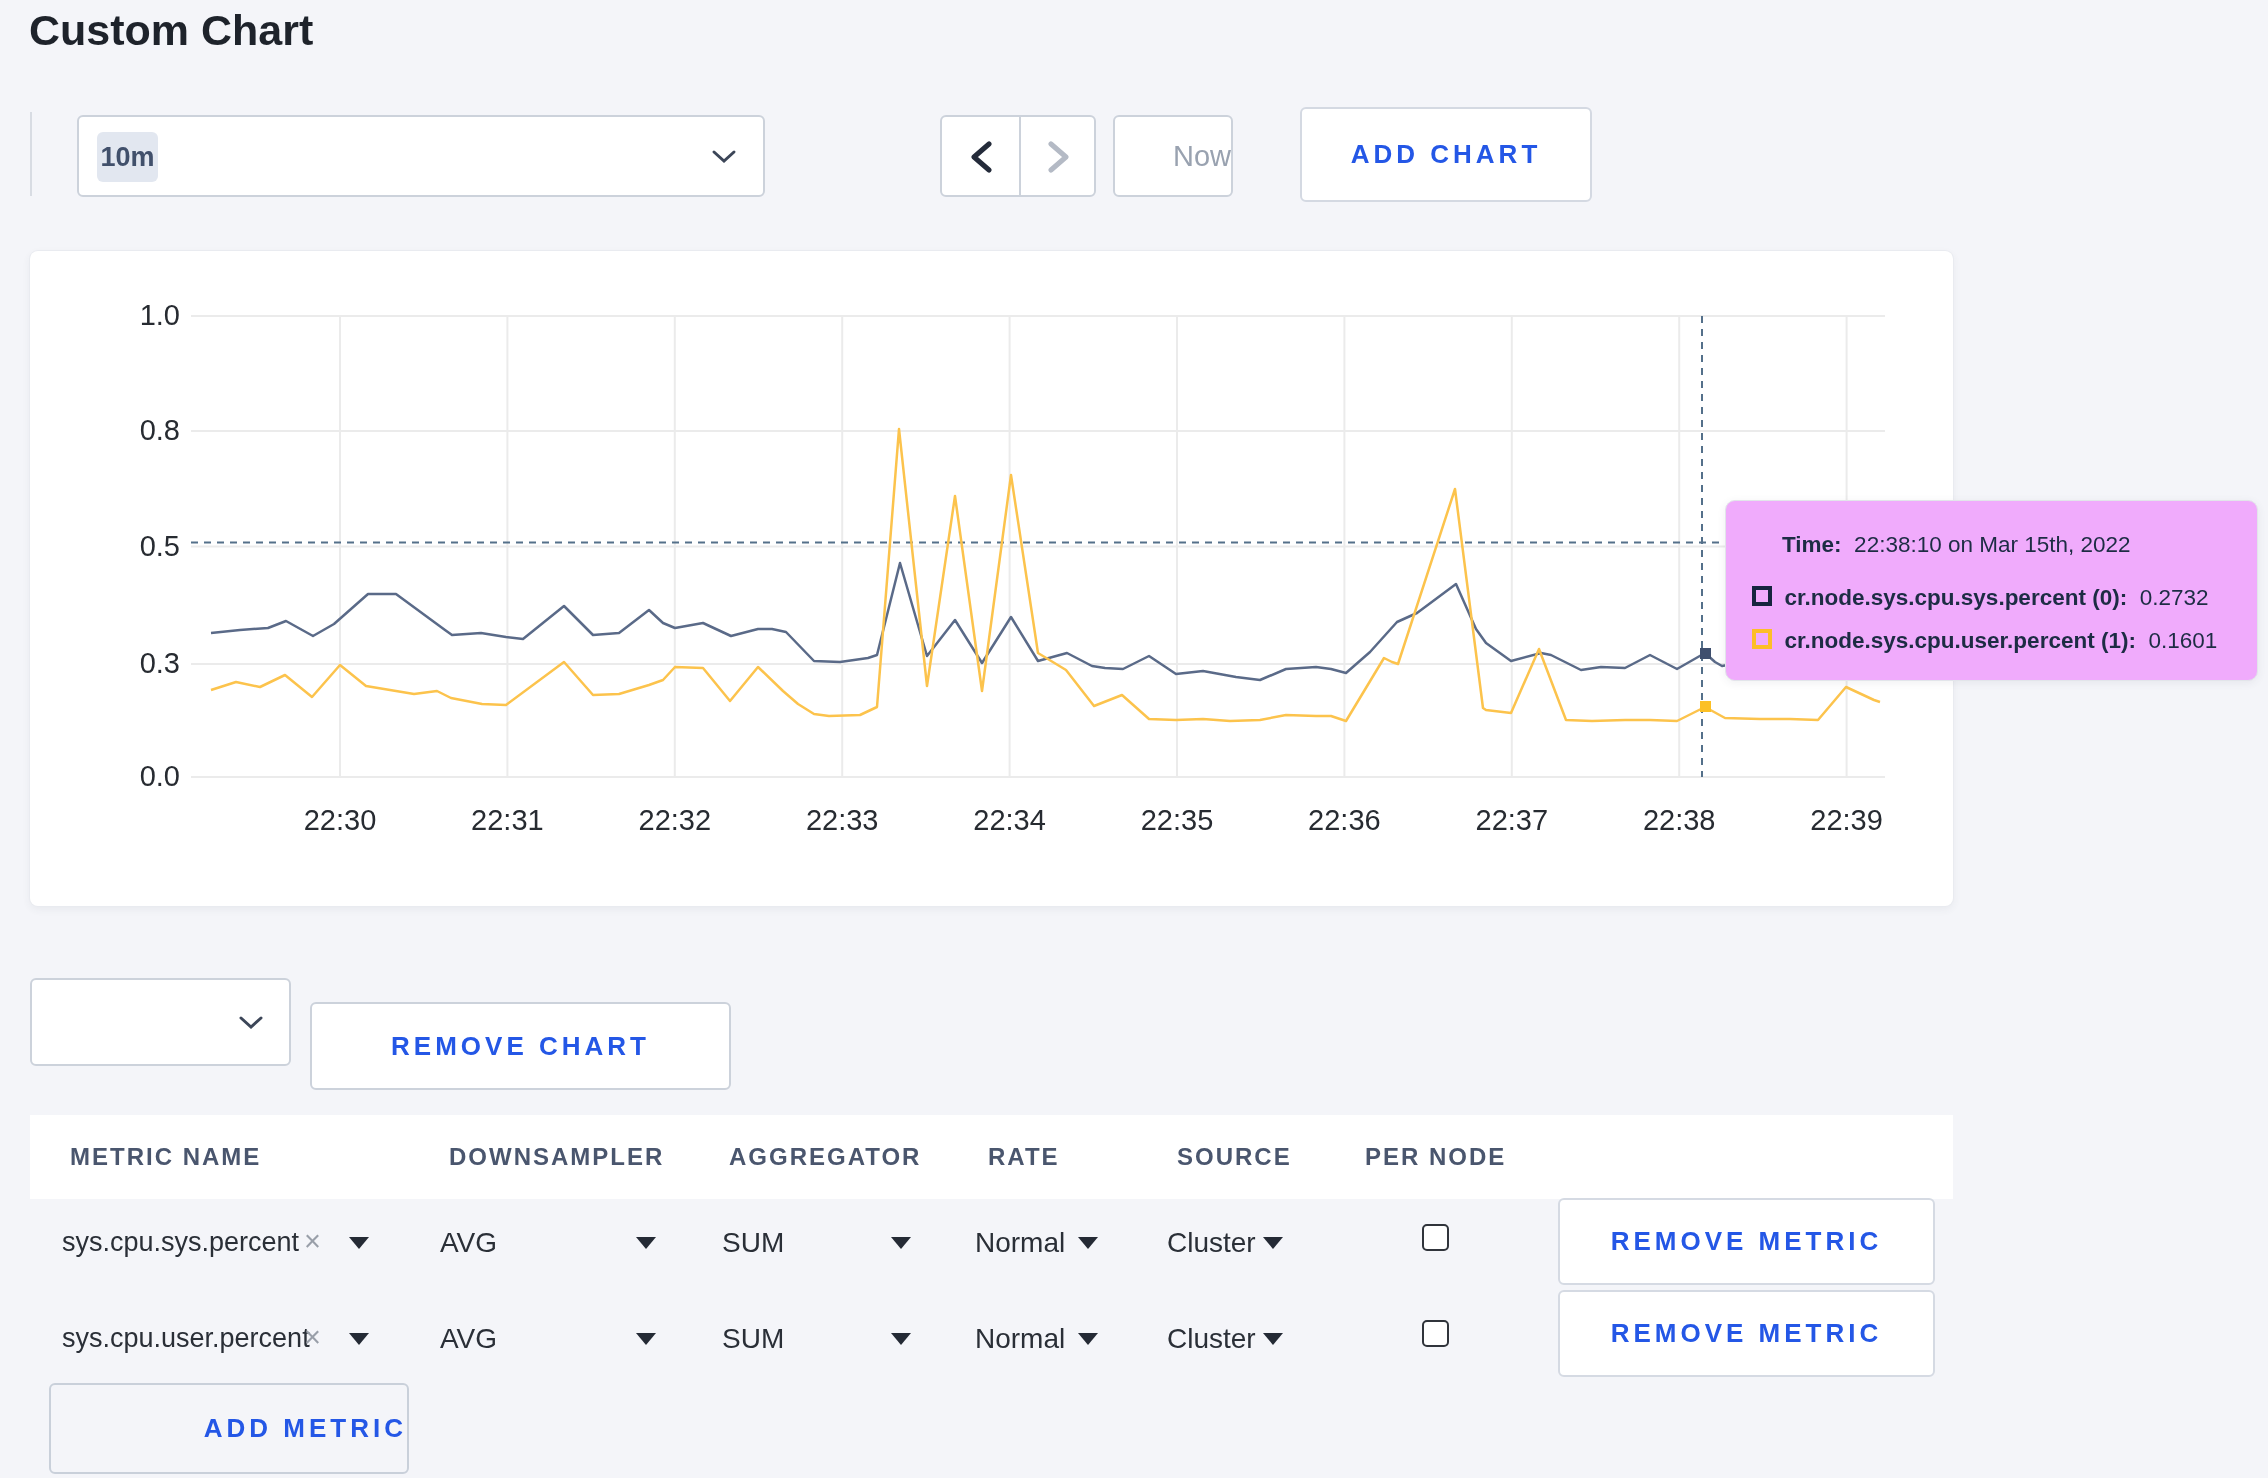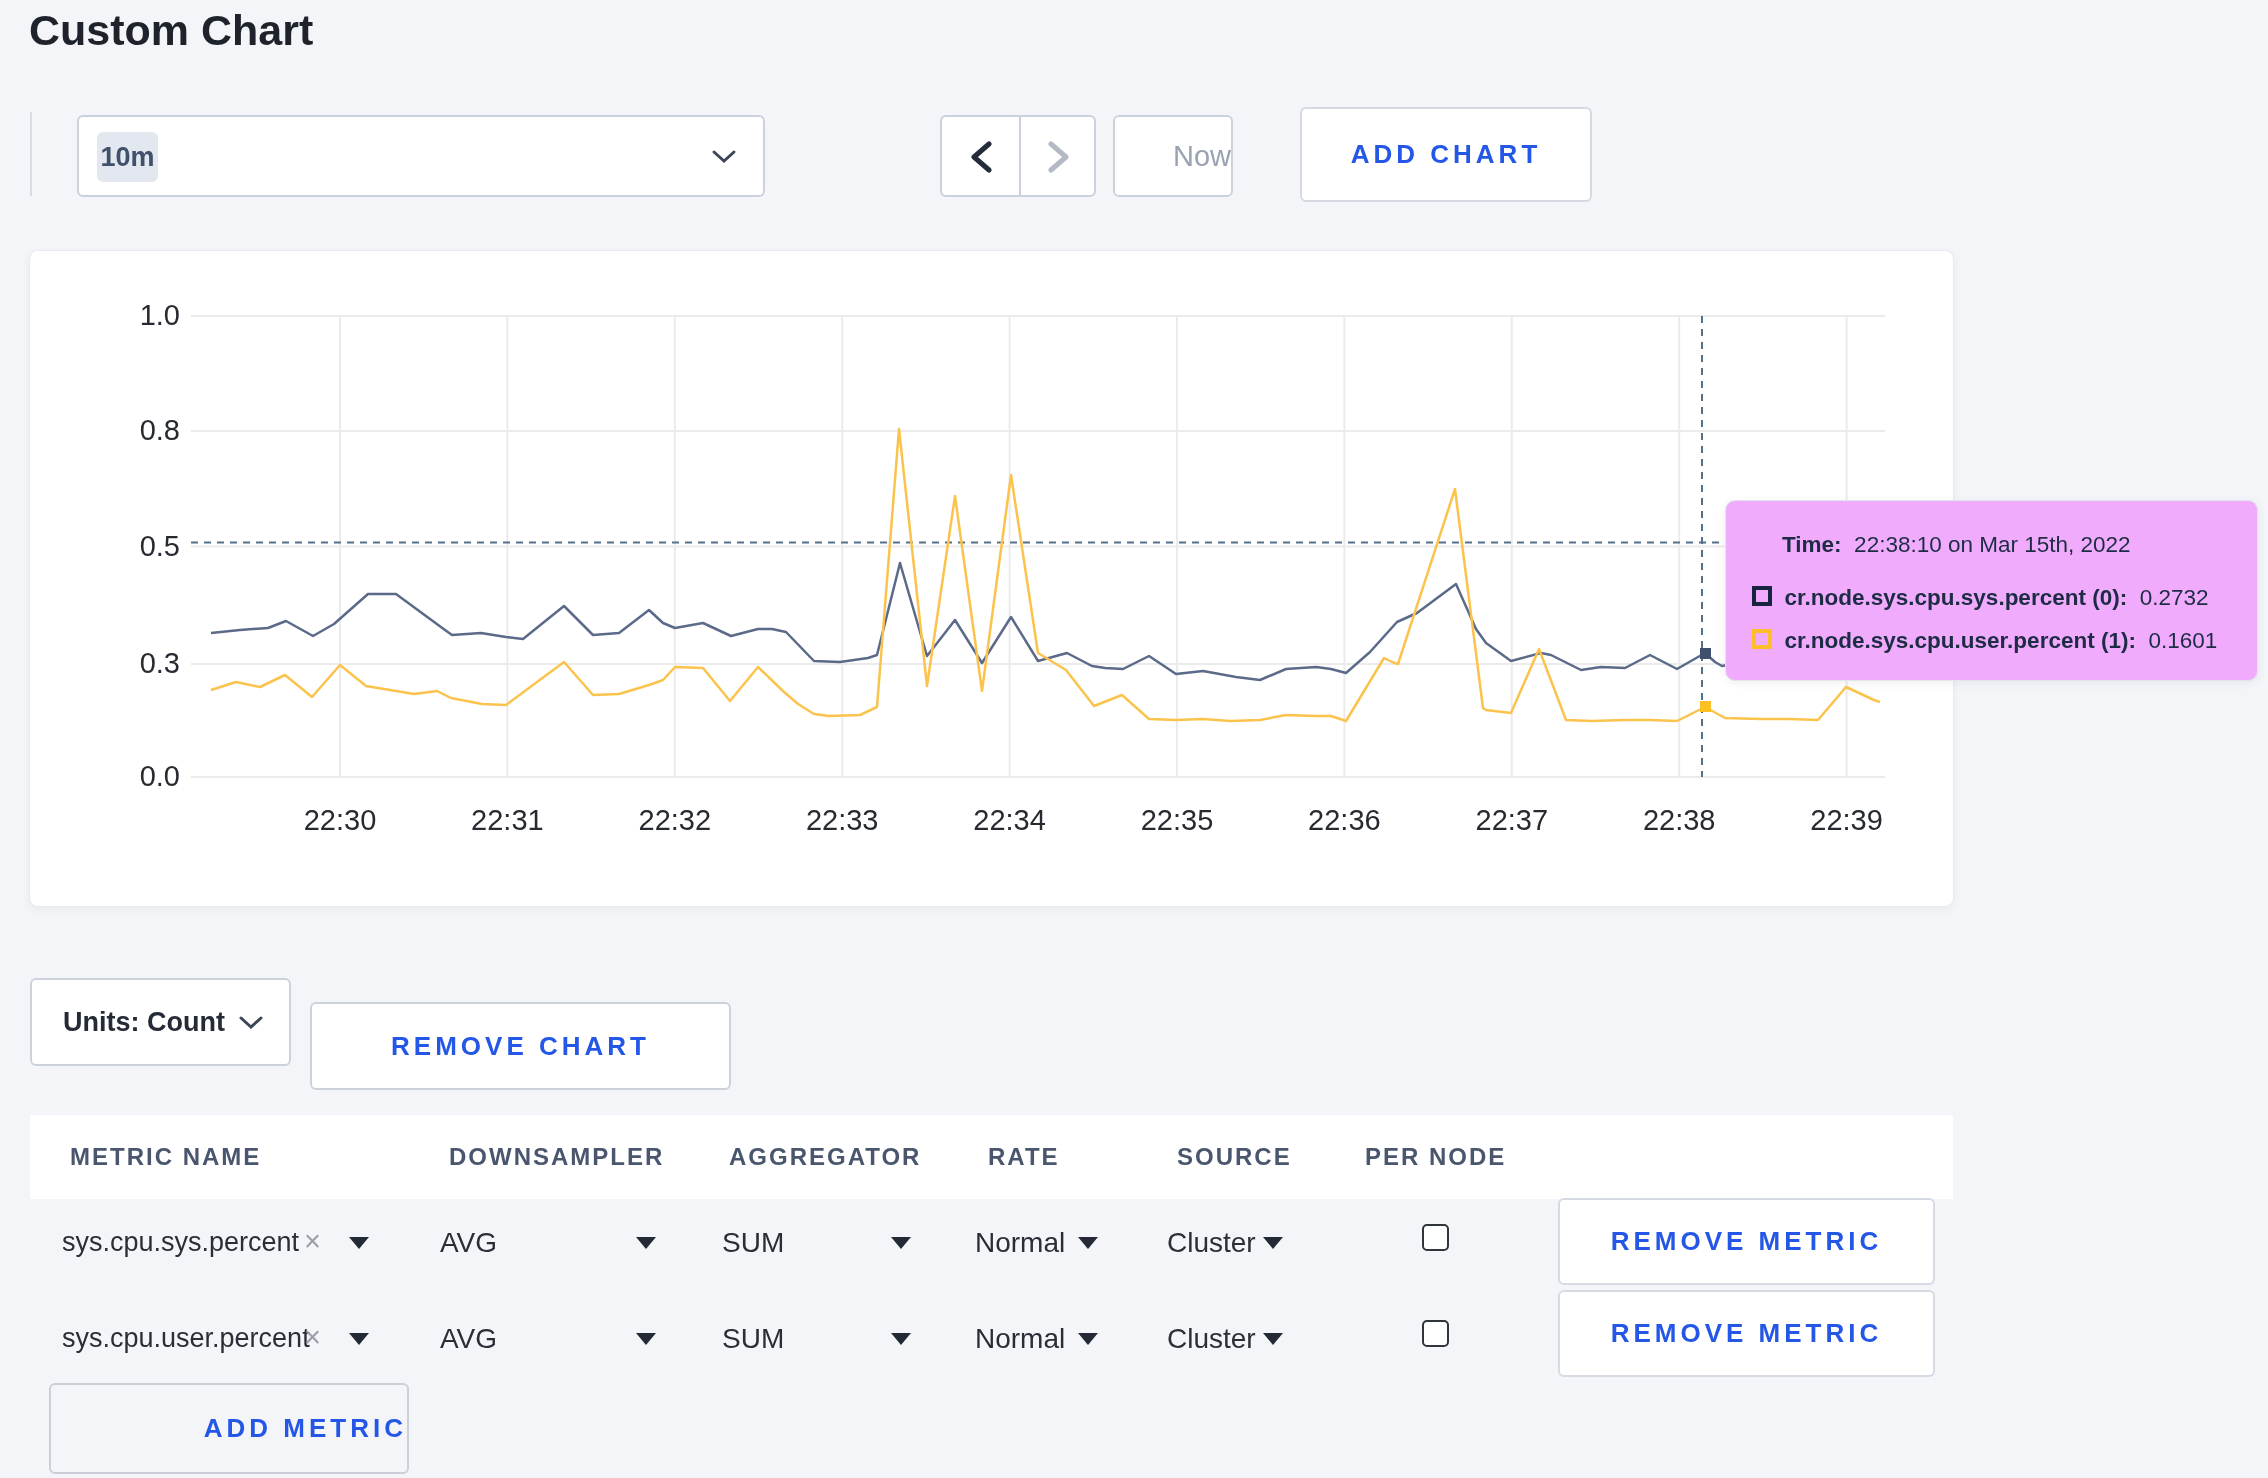--- a/index.html
+++ b/index.html
@@ -85,21 +85,20 @@
   <rect x="1700" y="701" width="11" height="11" fill="#fcc025"></rect>
 </svg>
 
 <div class="abs" style="left:1725px; top:500px; width:533px; height:181px; background:#f0abfc; border:1px solid #e2e5ea; border-radius:10px; box-shadow:0 2px 8px rgba(60,70,90,0.08); color:#1d2c44; font-size:22.5px; white-space:nowrap;">
   <div class="abs" style="left:56px; top:31px;"><b>Time:</b>&nbsp;&nbsp;22:38:10 on Mar 15th, 2022</div>
   <div class="abs" style="left:26px; top:84px;"><span style="display:inline-block; width:20px; height:20px; border:4px solid #16243f; vertical-align:-1px;"></span>&nbsp;&nbsp;<b>cr.node.sys.cpu.sys.percent (0):</b>&nbsp; 0.2732</div>
   <div class="abs" style="left:26px; top:127px;"><span style="display:inline-block; width:20px; height:20px; border:4px solid #fdbe27; vertical-align:-1px;"></span>&nbsp;&nbsp;<b>cr.node.sys.cpu.user.percent (1):</b>&nbsp; 0.1601</div>
 </div>
 
 <div class="btn" style="left:30px; top:978px; width:261px; height:88px;">
-  <div class="abs" style="left:31px; top:0; line-height:84px; font-size:27px; font-weight:bold; color:#242b36;">Units: Count</div>
   <svg class="abs" style="right:26px; top:36px;" width="24" height="15">
       <path d="M2 2 L12 11 L22 2" stroke="#3c4658" stroke-width="3" fill="none" stroke-linecap="round"></path>
     </svg>
 </div>
 <div class="btn" style="left:310px; top:978px; width:421px; height:88px; text-align:center; line-height:84px;margin-top:24px;"><span class="bluetxt">REMOVE CHART</span></div>
 
 <div class="abs" style="left:30px; top:1115px; width:1923px; height:84px; background:#fff;"></div>
 <span class="hdr" style="left:70px; top:1143px;">METRIC NAME</span>
 <span class="hdr" style="left:449px; top:1143px;">DOWNSAMPLER</span>
 <span class="hdr" style="left:729px; top:1143px;">AGGREGATOR</span>

